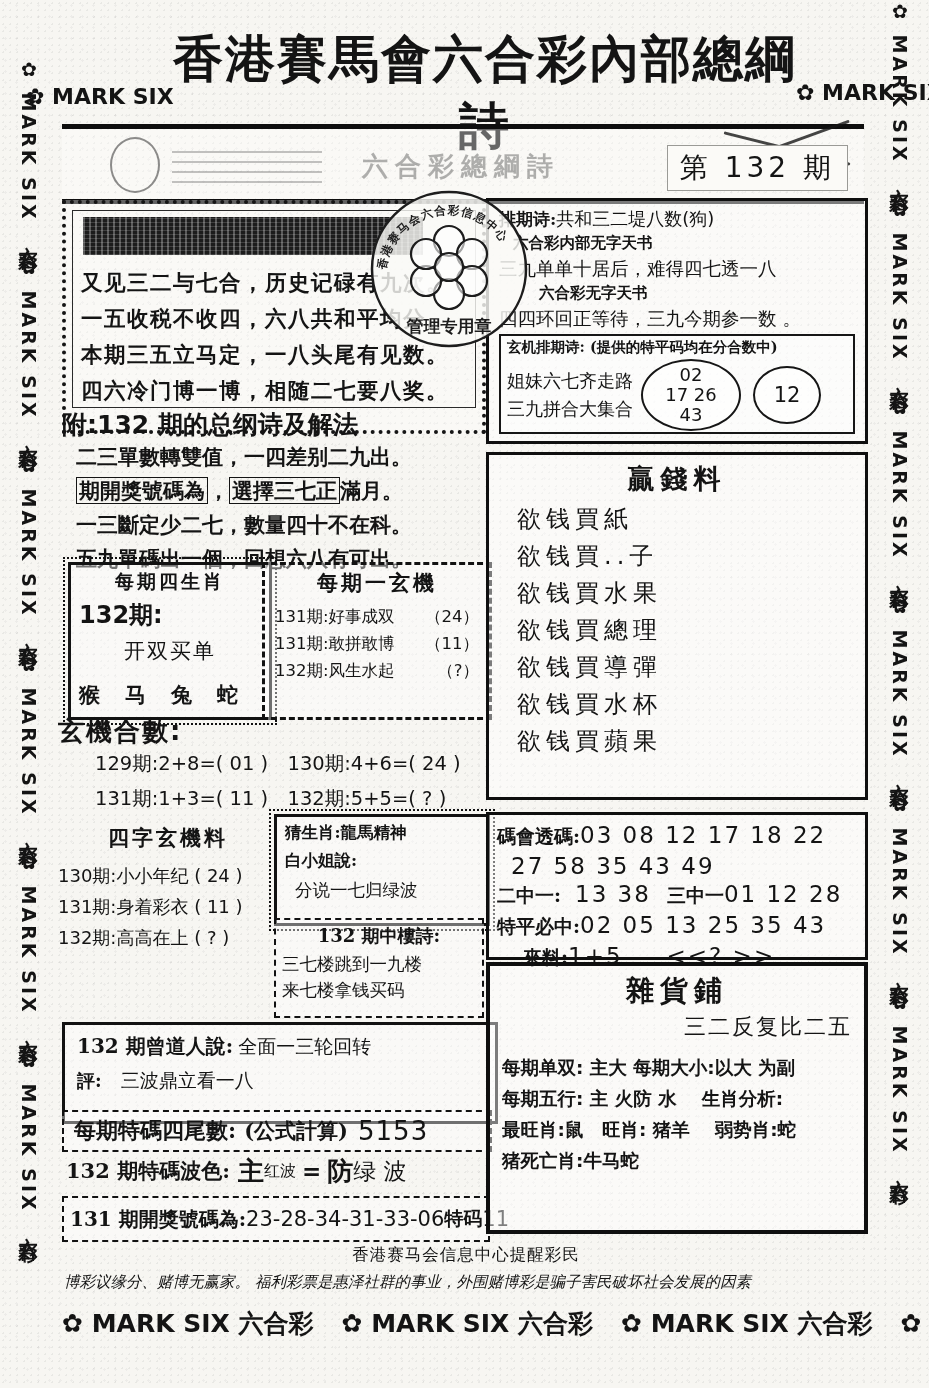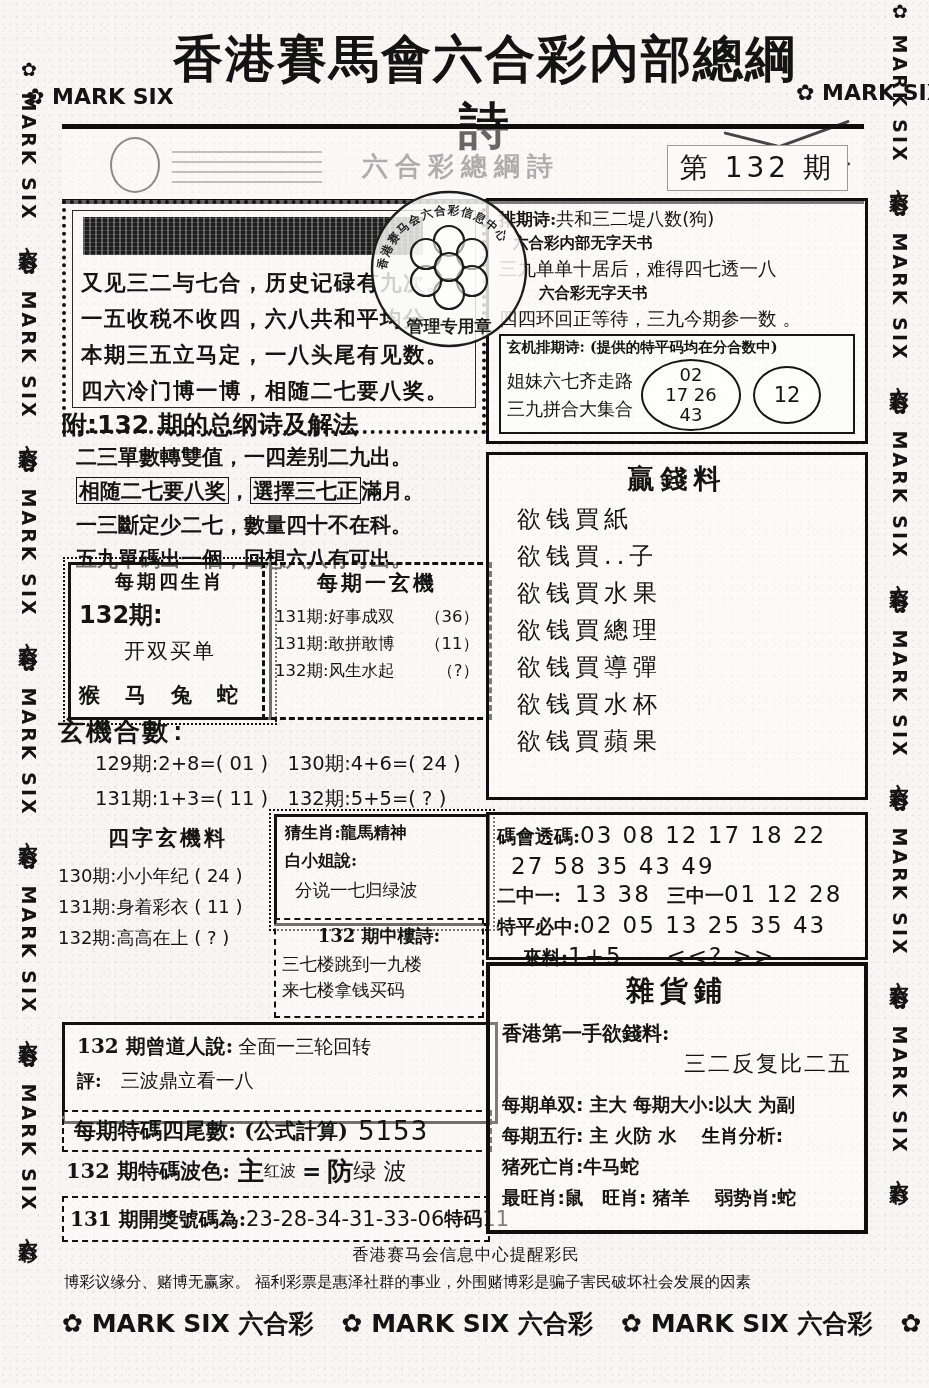--- a/index.html
+++ b/index.html
@@ -122,49 +122,49 @@
       <div class="poemline">一五收税不收四，六八共和平均分。</div>
       <div class="poemline">本期三五立马定，一八头尾有见数。</div>
       <div class="poemline">四六冷门博一博，相随二七要八奖。</div>
     </div>
   </div>
 
   <div class="abs b" style="left:62px;top:408px;font-size:25px;white-space:nowrap;">附:132 期的总纲诗及解法</div>
   <div class="abs serif" style="left:76px;top:442px;width:404px;">
     <div class="outline-line">二三單數轉雙值，一四差别二九出。</div>
     <div class="outline-line" style="margin-top:5px;">
-      <span class="boxedspan">相随二七要八奖</span><span>，</span><span class="boxedspan">選擇三七正</span><span>滿月。</span>
+      <span class="boxedspan">期開獎號碼為</span><span>，</span><span class="boxedspan">選擇三七正</span><span>滿月。</span>
     </div>
     <div class="outline-line" style="margin-top:5px;">一三斷定少二七，數量四十不在科。</div>
     <div class="outline-line" style="margin-top:5px;">五九單碼出一個，回想六八有可出。</div>
   </div>
 
   <div class="abs solidbox dotoutline" style="left:68px;top:562px;width:182px;height:144px;padding:4px 8px;">
     <div class="b ctext" style="font-size:19px;letter-spacing:3px;">每期四生肖</div>
     <div class="b" style="font-size:24px;margin-top:4px;">132期:</div>
     <div class="ctext" style="font-size:21px;margin-top:6px;letter-spacing:2px;">开双买单</div>
     <div class="b" style="font-size:21px;margin-top:16px;letter-spacing:2px;">猴　马　兔　蛇</div>
   </div>
   <div class="abs dashbox" style="left:262px;top:562px;width:204px;height:144px;padding:4px 10px;">
     <div class="b ctext" style="font-size:21px;letter-spacing:3px;">每期一玄機</div>
     <div class="mrow" style="margin-top:6px;">
       <span><span>131期:</span><span>好事成双</span></span>
-      <span>（36）</span>
+      <span>（24）</span>
     </div>
     <div class="mrow">
       <span><span>131期:</span><span>敢拼敢博</span></span>
       <span>（11）</span>
     </div>
     <div class="mrow">
       <span><span>132期:</span><span>风生水起</span></span>
       <span>（?）</span>
     </div>
   </div>
 
-  <div class="abs b" style="left:58px;top:714px;font-size:26px;letter-spacing:2px;font-family:Liberation Mono, monospace;">玄機合數:</div>
+  <div class="abs b" style="left:58px;top:714px;font-size:26px;letter-spacing:2px;">玄機合數:</div>
   <div class="abs" style="left:95px;top:750px;width:385px;display:grid;grid-template-columns:1fr 1fr;row-gap:8px;font-size:19.5px;white-space:nowrap;">
     <span>129期:2+8=( 01 )</span>
     <span>130期:4+6=( 24 )</span>
     <span>131期:1+3=( 11 )</span>
     <span>132期:5+5=( ? )</span>
   </div>
 
   <div class="abs serif b" style="left:108px;top:824px;font-size:21px;letter-spacing:3px;">四字玄機料</div>
   <div class="abs" style="left:58px;top:860px;width:212px;font-size:18px;white-space:nowrap;">
     <div style="line-height:31px;"><span>130期:</span><span>小小年纪</span> <span>( 24 )</span></div>
@@ -258,26 +258,25 @@
   <div class="abs bigbox" style="left:486px;top:812px;width:382px;height:148px;padding:6px 8px;box-sizing:border-box;">
     <div class="coderow"><span class="codelabel">碼會透碼:</span><span class="codenums">03 08 12 17 18 22</span></div>
     <div class="coderow codenums" style="margin-left:14px;">27 58 35 43 49</div>
     <div class="coderow"><span class="codelabel">二中一:</span><span class="codenums" style="margin-left:14px;">13 38</span><span class="codelabel" style="margin-left:16px;">三中一</span><span class="codenums">01 12 28</span></div>
     <div class="coderow"><span class="codelabel">特平必中:</span><span class="codenums">02 05 13 25 35 43</span></div>
     <div class="coderow" style="margin-left:26px;"><span class="codelabel">來料:</span><span class="codenums">1+5</span><span class="codenums" style="margin-left:44px;">&lt;&lt;? &gt;&gt;</span></div>
   </div>
 
   <div class="abs bigbox4" style="left:486px;top:962px;width:382px;height:272px;padding:6px 12px;box-sizing:border-box;">
     <div class="b serif ctext" style="font-size:28px;letter-spacing:6px;">雜貨鋪</div>
-    <div class="b serif" style="font-size:20px;margin-top:10px;white-space:nowrap;">香港第一手欲錢料:</div>
     <div style="font-size:22px;text-align:right;margin-top:2px;letter-spacing:2px;">三二反复比二五</div>
     <div style="margin-top:10px;">
       <div class="grocrow">每期单双: 主大 每期大小:以大 为副</div>
       <div class="grocrow">每期五行: 主 火防 水　 生肖分析:</div>
+      <div class="grocrow">最旺肖:鼠　旺肖: 猪羊　 弱势肖:蛇</div>
       <div class="grocrow">猪死亡肖:牛马蛇</div>
-      <div class="grocrow">最旺肖:鼠　旺肖: 猪羊　 弱势肖:蛇</div>
     </div>
   </div>
 
   <div class="abs ctext" style="left:60px;top:1244px;width:812px;font-size:16.5px;letter-spacing:1px;">香港赛马会信息中心提醒彩民</div>
-  <div class="abs" style="left:64px;top:1272px;width:812px;font-size:15.5px;white-space:nowrap;">博彩议缘分、赌博无赢家。 福利彩票是惠泽社群的事业，外围赌博彩是骗子害民破坏社会发展的因素</div>
+  <div class="abs" style="left:64px;top:1272px;width:812px;font-size:15.5px;white-space:nowrap;font-style:italic;">博彩议缘分、赌博无赢家。 福利彩票是惠泽社群的事业，外围赌博彩是骗子害民破坏社会发展的因素</div>
 
 </div>
 
 </body></html>

